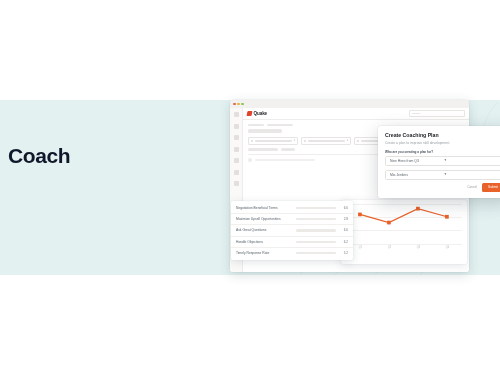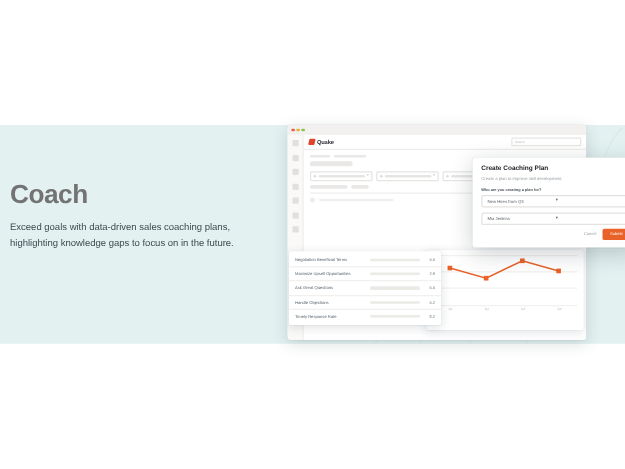--- a/index.html
+++ b/index.html
@@ -6,21 +6,21 @@
   body{width:500px;height:375px;background:#ffffff;font-family:"Liberation Sans",sans-serif;overflow:hidden;position:relative;}
 
   .stage{position:absolute;inset:0;background:#ffffff;}
 
   
   .band{position:absolute;left:0;top:100px;width:500px;height:175px;background:#e3f1f1;overflow:hidden;}
   .band .contour{position:absolute;right:0;top:0;width:210px;height:175px;opacity:.55;}
 
   
   .copy{position:absolute;left:8px;top:145px;width:180px;}
-  .headline{font-size:21px;font-weight:bold;color:#737373;letter-spacing:-.4px;margin:0 0 9px 0;line-height:1;}
+  .headline{font-size:21px;font-weight:bold;color:#0f172a;letter-spacing:-.4px;margin:0 0 9px 0;line-height:1;}
   .subcopy{font-size:7.6px;line-height:1.72;color:#3f4a50;margin:0;}
 
   
   .window{position:absolute;left:230px;top:100px;width:239px;height:172px;background:#ffffff;border-radius:3px;
           box-shadow:0 3px 12px rgba(40,60,70,.16),0 0 0 .5px rgba(40,60,70,.07);overflow:hidden;}
   .titlebar{height:8px;background:#f3f1ef;display:flex;align-items:center;padding-left:3px;gap:1.5px;}
   .dot{width:2.6px;height:2.6px;border-radius:50%;}
   .dot.r{background:#e9644a;}.dot.y{background:#e3b341;}.dot.g{background:#89c54d;}
 
   .wbody{display:flex;height:164px;}
@@ -96,21 +96,20 @@
         <path d="M10 175 C 40 140, 20 110, 55 70 C 80 40, 70 18, 95 0"></path>
         <path d="M45 175 C 75 145, 55 112, 90 74 C 115 44, 105 20, 130 0"></path>
         <path d="M85 175 C 115 148, 95 115, 128 78 C 152 48, 142 22, 168 0"></path>
         <path d="M130 175 C 158 150, 140 118, 172 82 C 194 52, 186 24, 208 2"></path>
       </g>
     </svg>
   </div>
 
   <div class="copy">
     <h1 class="headline">Coach</h1>
-    <p class="subcopy">Exceed goals with data-driven sales coaching plans, highlighting knowledge gaps to focus on in the future.</p>
   </div>
 
   <div class="window">
     <div class="titlebar">
       <span class="dot r"></span>
       <span class="dot y"></span>
       <span class="dot g"></span>
     </div>
 
     <div class="wbody">

